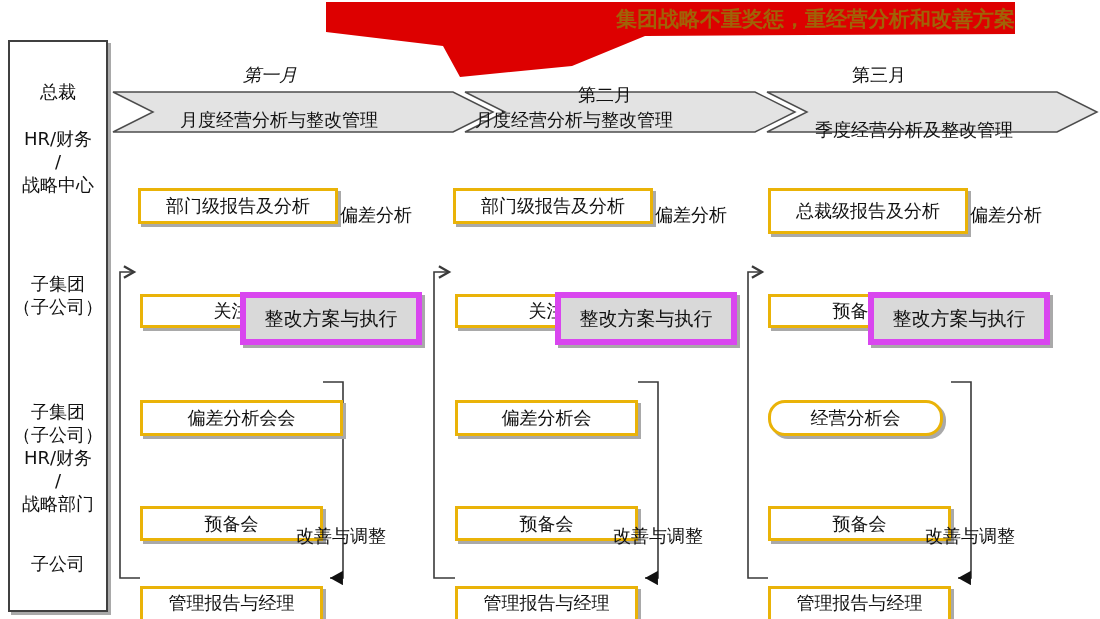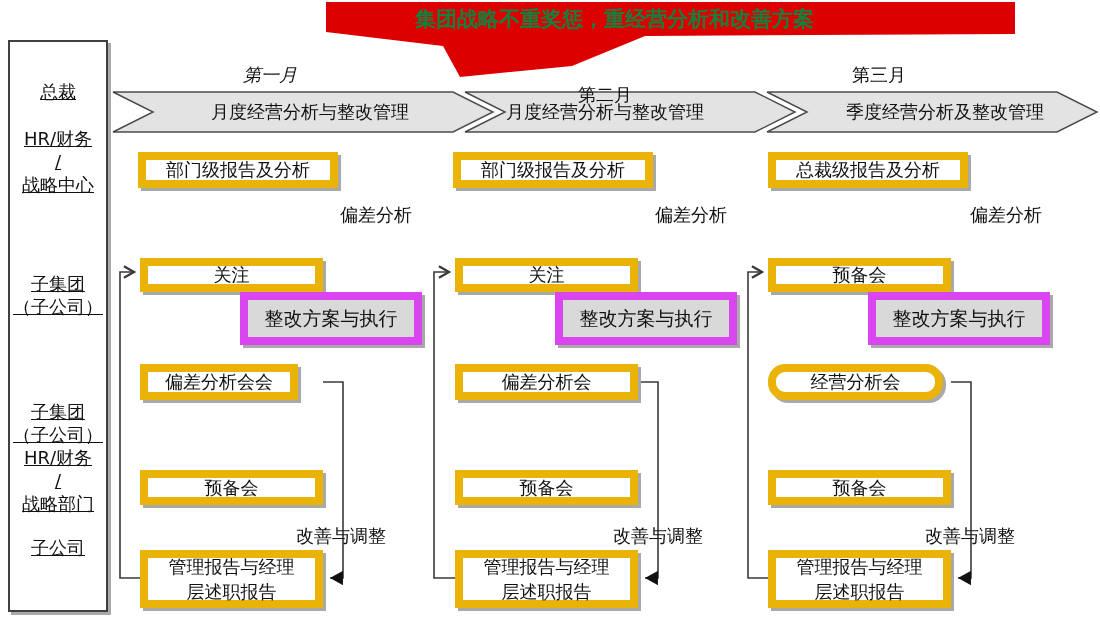--- a/index.html
+++ b/index.html
@@ -1,33 +1,33 @@
 <!DOCTYPE html>
 <html><head>
 <meta charset="utf-8">
 <style>
   html,body{margin:0;padding:0;background:#ffffff;}
   body{width:1100px;height:619px;position:relative;overflow:hidden;
        font-family:"DejaVu Sans","Liberation Sans",sans-serif;color:#111;}
   .abs{position:absolute;box-sizing:border-box;}
   .preline{white-space:pre-line;}
   
-  .wbox{background:#ffffff;border:8px solid #eab308;box-shadow:3px 3px 0 0 #a9a9a9;
+  .wbox{background:#ffffff;border:3px solid #eab308;box-shadow:3px 3px 0 0 #a9a9a9;
         display:flex;align-items:center;justify-content:center;text-align:center;
-        font-size:18px;line-height:22px;}
+        font-size:18px;line-height:22px;margin-top:36px;}
   
-  .gbox{background:#d9d9d9;border:8px solid #d946ef;box-shadow:3px 3px 0 0 #a9a9a9;
+  .gbox{background:#d9d9d9;border:6px solid #d946ef;box-shadow:3px 3px 0 0 #a9a9a9;
         display:flex;align-items:center;justify-content:center;text-align:center;
         font-size:19px;}
   .lbl{font-size:18px;}
   .month{font-size:18px;text-align:center;width:120px;}
-  .phase{font-size:18px;text-align:center;width:260px;line-height:30px;}
-  .banner-text{font-size:21px;font-weight:bold;color:#15803d;text-align:left;width:600px;}
+  .phase{font-size:18px;width:260px;line-height:30px;margin-top:8px;}
+  .banner-text{font-size:21px;font-weight:bold;color:#a16207;text-align:right;width:600px;}
   .sidebar{background:#ffffff;border:2px solid #404040;box-shadow:3px 3px 0 0 #a9a9a9;}
-  .side-lbl{width:100%;text-align:center;font-size:18px;line-height:23px;text-decoration:underline;}
+  .side-lbl{width:100%;text-align:center;font-size:18px;line-height:23px;}
   svg{position:absolute;left:0;top:0;}
 </style>
 </head>
 <body>
 
 <svg width="1100" height="619" viewBox="0 0 1100 619">
   <defs>
     <marker id="arrOpen" viewBox="0 0 10 10" refX="8" refY="5" markerWidth="9" markerHeight="9" orient="auto-start-reverse">
       <path d="M1,1 L8,5 L1,9" fill="none" stroke="#3a3a3a" stroke-width="1.6"></path>
     </marker>
@@ -59,52 +59,52 @@
   <div class="abs side-lbl preline" style="top:85px;">HR/财务
 /
 战略中心</div>
   <div class="abs side-lbl preline" style="top:230px;">子集团
 （子公司）</div>
   <div class="abs side-lbl preline" style="top:358px;">子集团
 （子公司）
 HR/财务
 /
 战略部门</div>
-  <div class="abs side-lbl" style="top:494px;">子公司</div>
+  <div class="abs side-lbl" style="top:510px;">子公司</div>
 </div>
 
 <div class="abs month" style="left:210px;top:63px;font-style:italic;">第一月</div>
 <div class="abs month" style="left:545px;top:63px;margin-top:20px;">第二月</div>
 <div class="abs month" style="left:819px;top:63px;">第三月</div>
 
 <div class="abs phase" style="left:180px;top:97px;">月度经营分析与整改管理</div>
 <div class="abs phase" style="left:475px;top:97px;">月度经营分析与整改管理</div>
-<div class="abs phase" style="left:815px;top:97px;">季度经营分析及整改管理</div>
+<div class="abs phase" style="left:815px;top:107px;">季度经营分析及整改管理</div>
 
 <div class="abs wbox" style="left:138px;top:152px;width:200px;height:36px;">部门级报告及分析</div>
 <div class="abs lbl" style="left:237px;top:203px;width:175px;text-align:right;">偏差分析</div>
 <div class="abs wbox" style="left:140px;top:258px;width:183px;height:34px;">关注</div>
 <div class="abs gbox" style="left:240px;top:292px;width:182px;height:53px;">整改方案与执行</div>
-<div class="abs wbox" style="left:140px;top:364px;width:158px;height:36px;">偏差分析会会</div>
+<div class="abs wbox" style="left:140px;top:364px;width:203px;height:36px;">偏差分析会会</div>
 <div class="abs wbox" style="left:140px;top:470px;width:183px;height:35px;">预备会</div>
 <div class="abs lbl" style="left:296px;top:524px;width:110px;">改善与调整</div>
 <div class="abs wbox preline" style="left:140px;top:550px;width:183px;height:58px;line-height:25px;">管理报告与经理
 层述职报告</div>
 
 <div class="abs wbox" style="left:453px;top:152px;width:200px;height:36px;">部门级报告及分析</div>
 <div class="abs lbl" style="left:552px;top:203px;width:175px;text-align:right;">偏差分析</div>
 <div class="abs wbox" style="left:455px;top:258px;width:183px;height:34px;">关注</div>
 <div class="abs gbox" style="left:555px;top:292px;width:182px;height:53px;">整改方案与执行</div>
 <div class="abs wbox" style="left:455px;top:364px;width:183px;height:36px;">偏差分析会</div>
 <div class="abs wbox" style="left:455px;top:470px;width:183px;height:35px;">预备会</div>
 <div class="abs lbl" style="left:613px;top:524px;width:110px;">改善与调整</div>
 <div class="abs wbox preline" style="left:455px;top:550px;width:183px;height:58px;line-height:25px;">管理报告与经理
 层述职报告</div>
 
-<div class="abs wbox" style="left:768px;top:152px;width:200px;height:36px;">总裁级报告及分析</div>
+<div class="abs wbox" style="left:768px;top:152px;width:200px;height:46px;">总裁级报告及分析</div>
 <div class="abs lbl" style="left:867px;top:203px;width:175px;text-align:right;">偏差分析</div>
 <div class="abs wbox" style="left:768px;top:258px;width:183px;height:34px;">预备会</div>
 <div class="abs gbox" style="left:868px;top:292px;width:182px;height:53px;">整改方案与执行</div>
 <div class="abs wbox" style="left:768px;top:364px;width:175px;height:36px;border-radius:17px;">经营分析会</div>
 <div class="abs wbox" style="left:768px;top:470px;width:183px;height:35px;">预备会</div>
 <div class="abs lbl" style="left:925px;top:524px;width:110px;">改善与调整</div>
 <div class="abs wbox preline" style="left:768px;top:550px;width:183px;height:58px;line-height:25px;">管理报告与经理
 层述职报告</div>
 
 </body></html>

